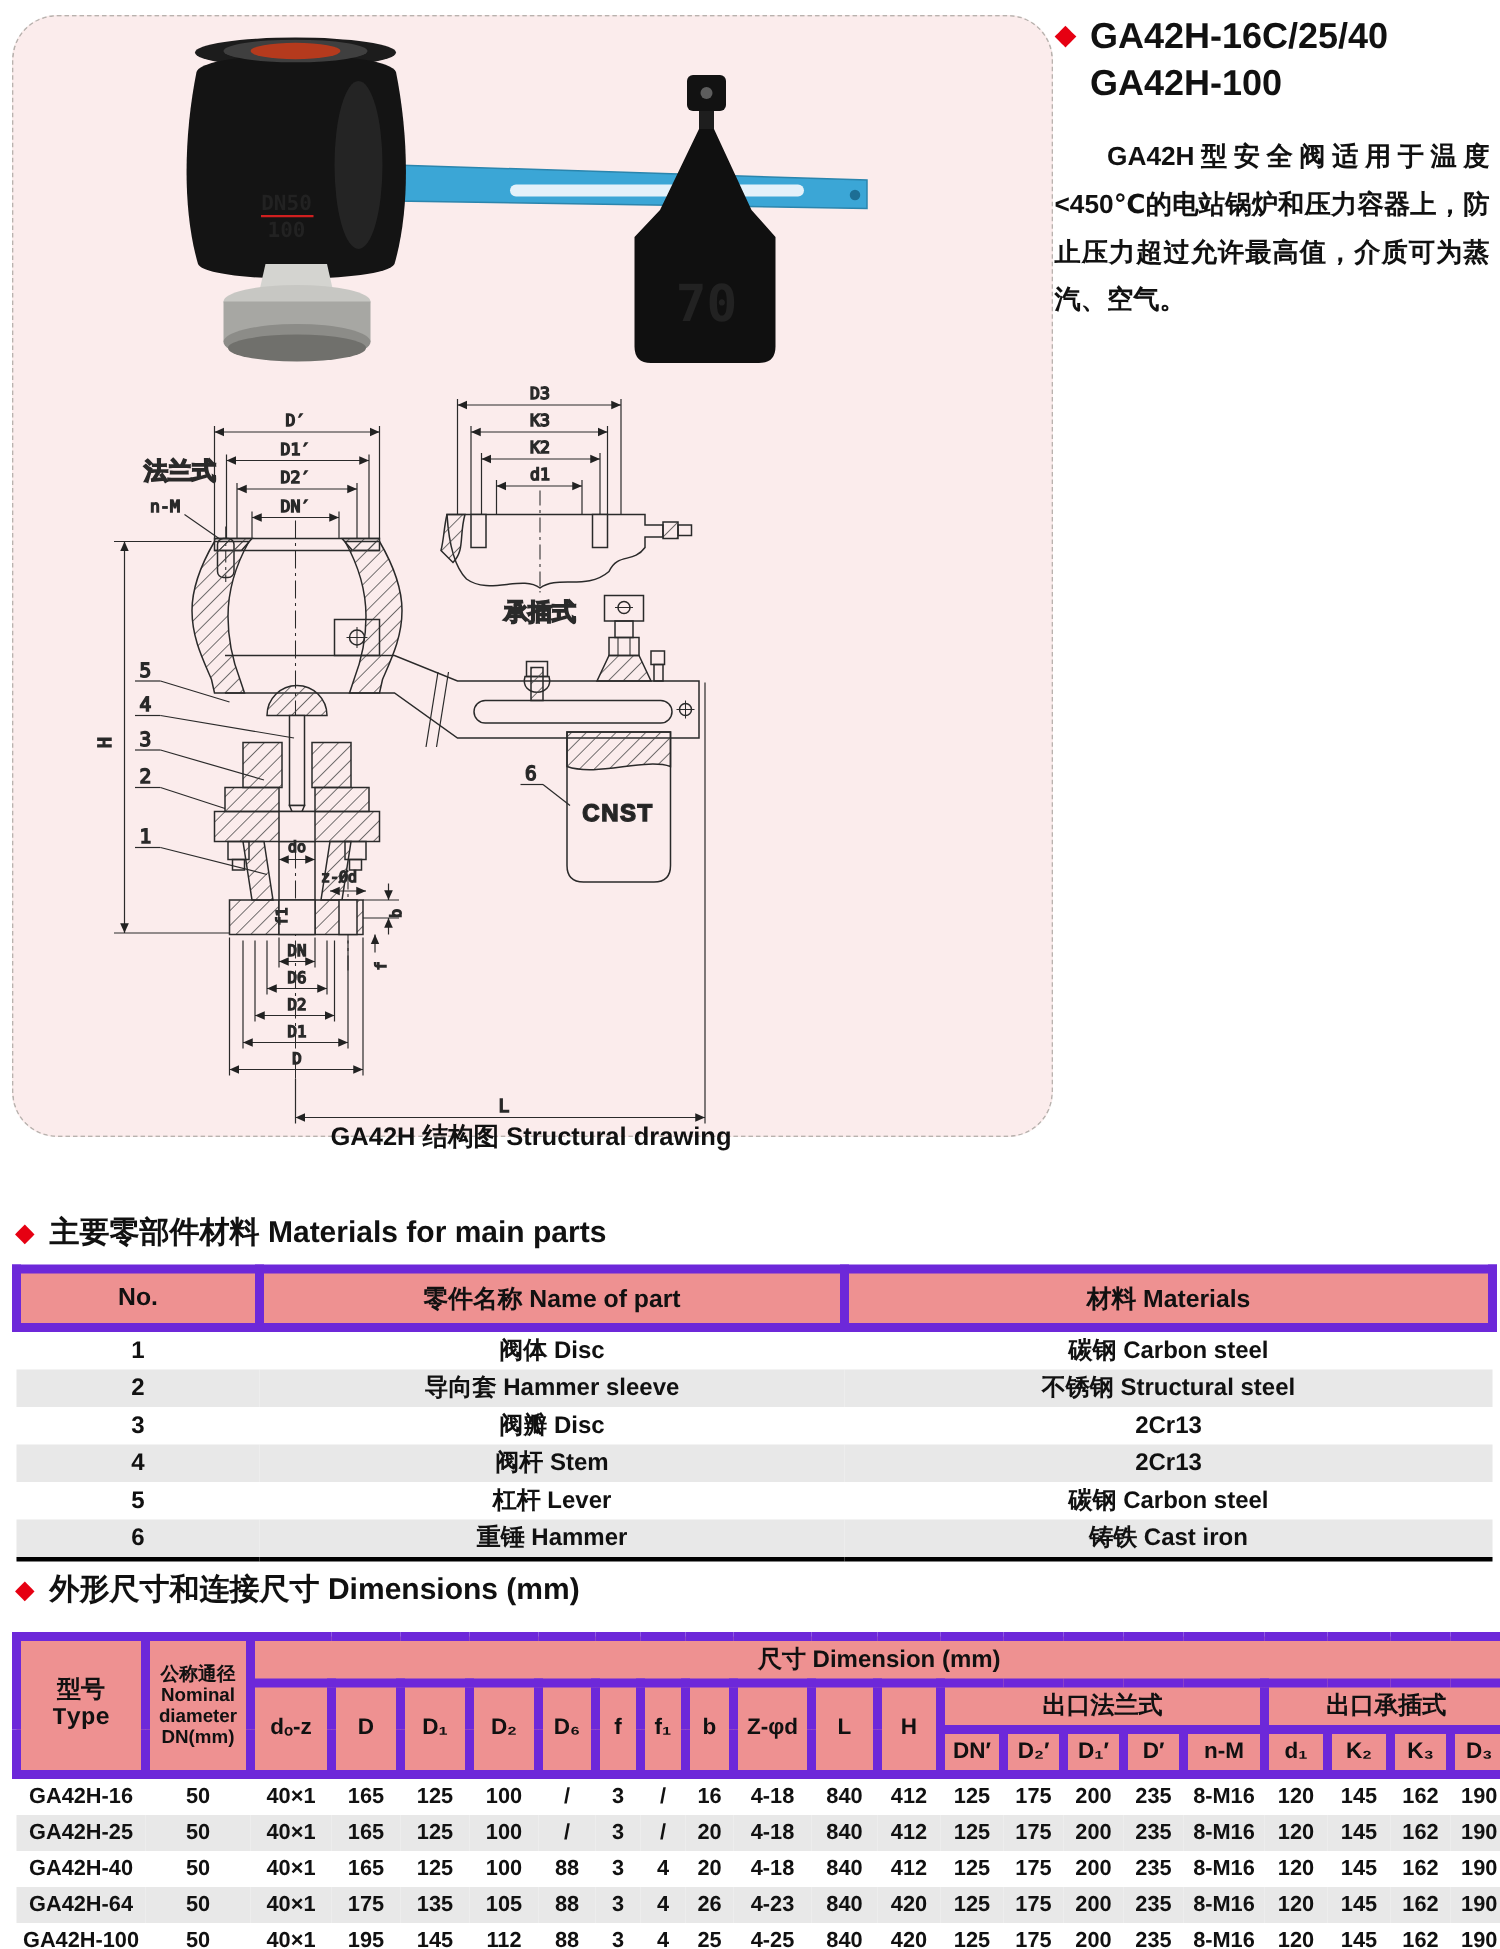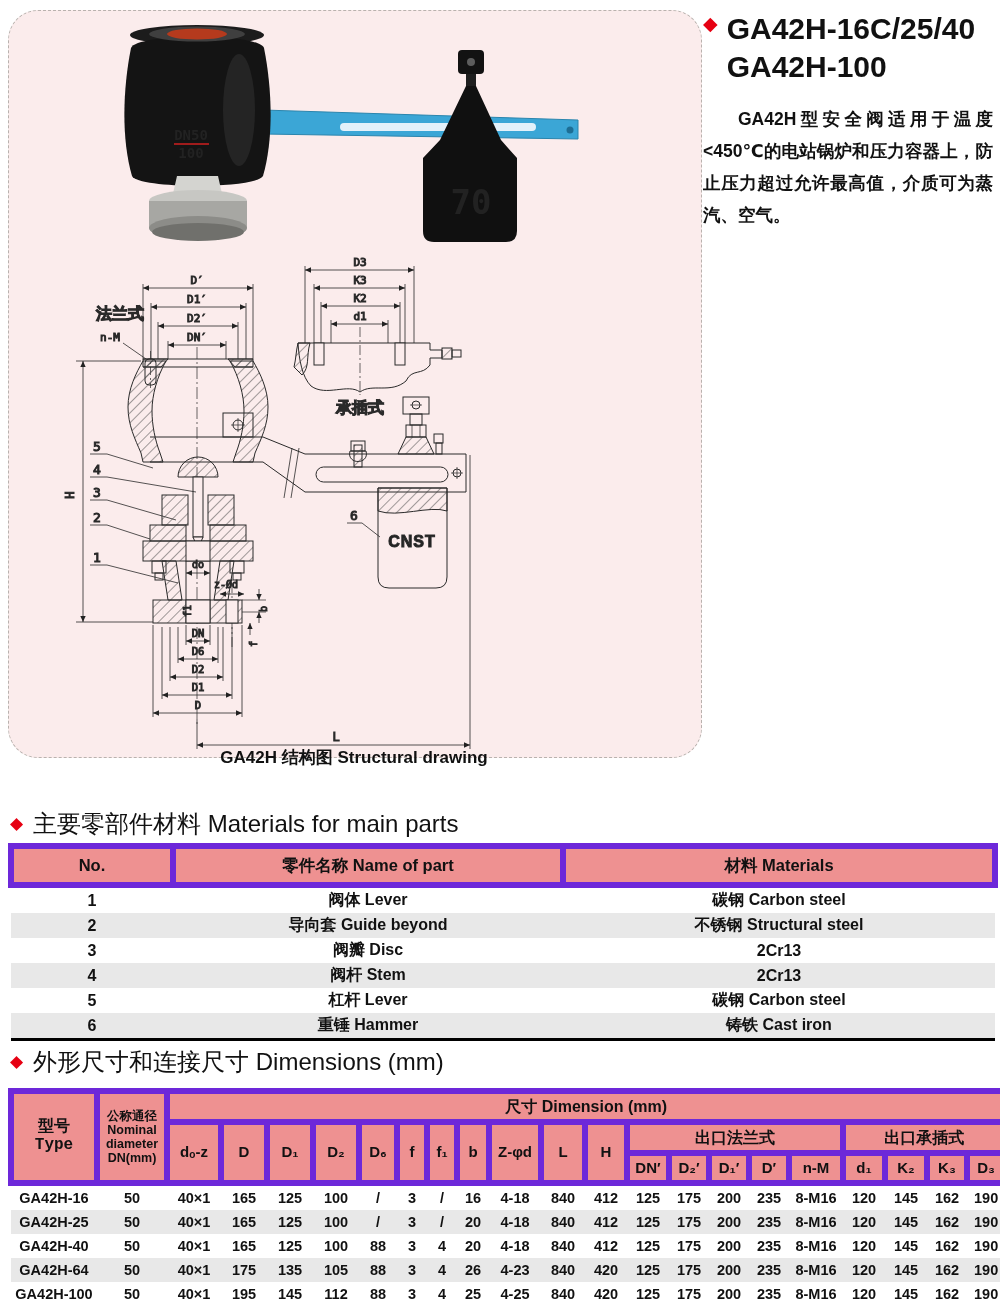--- a/index.html
+++ b/index.html
@@ -10,29 +10,29 @@
   .panel{left:8px;top:10px;width:692px;height:746px;background:var(--panel-pink);
          border:1px dashed #b9b2ae;border-radius:30px;}
 
   
   .caption{left:8px;top:746px;width:692px;text-align:center;font-weight:bold;font-size:17px;}
 
   
   .side{left:703px;top:10px;width:290px;}
   .titleline{display:flex;align-items:flex-start;gap:9px;}
   .diamond{color:var(--accent);font-size:19px;line-height:1.5;}
-  .title-text{font-weight:bold;font-size:30px;line-height:1.28;white-space:pre-line;}
+  .title-text{font-weight:bold;font-size:24px;line-height:1.28;white-space:pre-line;}
   .cn-desc{font-size:17.5px;line-height:1.82;font-weight:bold;
            text-indent:2em;text-align:justify;}
   .en-desc{margin-top:14px;font-size:17px;line-height:1.6;font-weight:bold;text-align:justify;}
 
   
   .sect{display:flex;align-items:center;gap:10px;}
   .sect .diamond{font-size:17px;}
-  .sect .sect-title{font-weight:normal;font-size:24px;}
+  .sect .sect-title{font-weight:bold;font-size:20px;}
 
   
   table{border-collapse:collapse;table-layout:fixed;}
   th{background:var(--head-pink);border:6px solid #6d28d9;font-weight:bold;padding:0;}
   td{border:none;text-align:center;font-weight:bold;padding:0;}
   tbody tr:nth-child(even){background:var(--row-alt);}
   tbody tr:first-child td{border-top:2.5px solid #1a1a1a;}
   .mat-table{width:984px;border-bottom:3px solid #000;}
   .mat-table th{height:33px;font-size:16.5px;}
   .mat-table td{height:25px;font-size:16px;}
@@ -321,26 +321,26 @@
   <thead>
     <tr>
       <th>No.</th>
       <th>零件名称 Name of part</th>
       <th>材料 Materials</th>
     </tr>
   </thead>
   <tbody>
       <tr>
         <td>1</td>
-        <td>阀体 Lever</td>
+        <td>阀体 Disc</td>
         <td>碳钢 Carbon steel</td>
       </tr>
       <tr>
         <td>2</td>
-        <td>导向套 Guide beyond</td>
+        <td>导向套 Hammer sleeve</td>
         <td>不锈钢 Structural steel</td>
       </tr>
       <tr>
         <td>3</td>
         <td>阀瓣 Disc</td>
         <td>2Cr13</td>
       </tr>
       <tr>
         <td>4</td>
         <td>阀杆 Stem</td>

